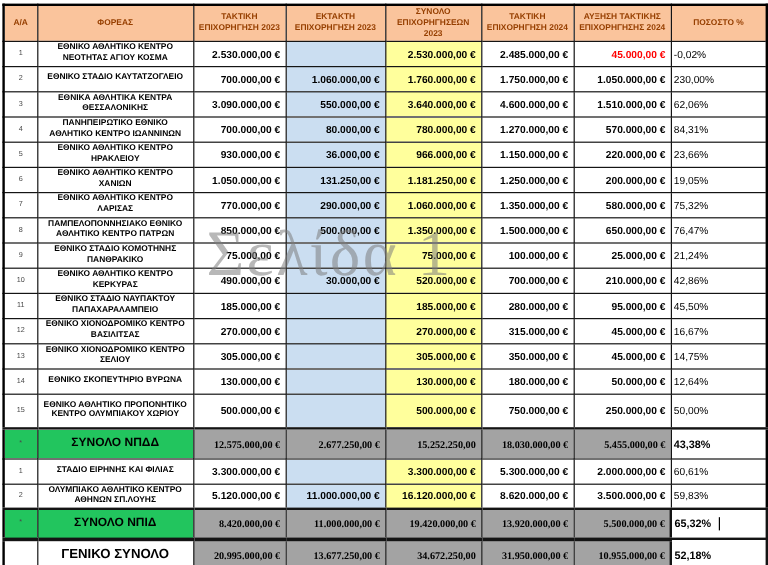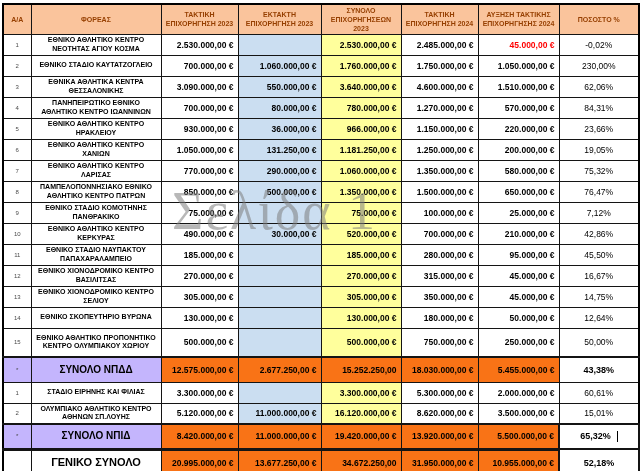--- a/index.html
+++ b/index.html
@@ -21,25 +21,25 @@
     background:#FAC49C;color:#963F00;font-size:7px;font-weight:bold;
     text-align:center;line-height:1.3;
   }
   tr.type-data{height:21px;}
   tbody tr:nth-child(15){height:29px;}
   tr.type-subtotal{height:25px;}
   tr.type-grand{height:27px;}
   td.col-aa{font-size:6px;color:#4a4a4a;text-align:center;}
   td.col-foreas{font-size:7px;font-weight:bold;text-align:center;line-height:1.18;}
   td.money{font-size:8.5px;font-weight:bold;text-align:right;padding-right:4px;white-space:nowrap;}
-  td.col-pososto{font-size:8.5px;font-weight:normal;text-align:center;white-space:nowrap;}
+  td.col-pososto{font-size:8.5px;font-weight:normal;white-space:nowrap;}
   tr.type-data td.col-ektakti2023{background:#CBDEF1;}
   tr.type-data td.col-synolo2023{background:#FFFF9C;}
-  tr.type-subtotal td.money, tr.type-grand td.money{background:#f97316;}
-  tr.type-subtotal td.col-aa, tr.type-subtotal td.col-foreas{background:#c4b5fd;}
+  tr.type-subtotal td.money, tr.type-grand td.money{background:#a3a3a3;font-family:Liberation Serif, serif;}
+  tr.type-subtotal td.col-aa, tr.type-subtotal td.col-foreas{background:#22c55e;}
   tr.type-subtotal td.col-foreas{font-size:10px;}
   tr.type-grand td.col-foreas{font-size:11px;}
   tr.type-subtotal td.col-pososto, tr.type-grand td.col-pososto{font-weight:bold;font-size:9px;}
   tr.type-subtotal td, tr.type-grand td{border-top-width:2px;}
   tr.type-grand td{border-top-width:3px;border-bottom-width:3px;}
   tbody tr:nth-last-child(1) td.col-pososto,
   tbody tr:nth-last-child(2) td.col-pososto{border-width:2px;}
   td.neg{color:#FF0000;}
   .caret{display:inline-block;width:1px;height:11px;background:#000;margin-left:6px;vertical-align:middle;}
 </style>
@@ -153,21 +153,21 @@
           <td class="col-pososto">76,47%</td>
         </tr>
         <tr class="type-data">
           <td class="col-aa">9</td>
           <td class="col-foreas">ΕΘΝΙΚΟ ΣΤΑΔΙΟ ΚΟΜΟΤΗΝΗΣ ΠΑΝΘΡΑΚΙΚΟ</td>
           <td class="col-taktiki2023 money">75.000,00 €</td>
           <td class="col-ektakti2023 money"></td>
           <td class="col-synolo2023 money">75.000,00 €</td>
           <td class="col-taktiki2024 money">100.000,00 €</td>
           <td class="col-ayxisi2024 money">25.000,00 €</td>
-          <td class="col-pososto">7,12%</td>
+          <td class="col-pososto">21,24%</td>
         </tr>
         <tr class="type-data">
           <td class="col-aa">10</td>
           <td class="col-foreas">ΕΘΝΙΚΟ ΑΘΛΗΤΙΚΟ ΚΕΝΤΡΟ ΚΕΡΚΥΡΑΣ</td>
           <td class="col-taktiki2023 money">490.000,00 €</td>
           <td class="col-ektakti2023 money">30.000,00 €</td>
           <td class="col-synolo2023 money">520.000,00 €</td>
           <td class="col-taktiki2024 money">700.000,00 €</td>
           <td class="col-ayxisi2024 money">210.000,00 €</td>
           <td class="col-pososto">42,86%</td>
@@ -243,21 +243,21 @@
           <td class="col-pososto">60,61%</td>
         </tr>
         <tr class="type-data">
           <td class="col-aa">2</td>
           <td class="col-foreas">ΟΛΥΜΠΙΑΚΟ ΑΘΛΗΤΙΚΟ ΚΕΝΤΡΟ ΑΘΗΝΩΝ ΣΠ.ΛΟΥΗΣ</td>
           <td class="col-taktiki2023 money">5.120.000,00 €</td>
           <td class="col-ektakti2023 money">11.000.000,00 €</td>
           <td class="col-synolo2023 money">16.120.000,00 €</td>
           <td class="col-taktiki2024 money">8.620.000,00 €</td>
           <td class="col-ayxisi2024 money">3.500.000,00 €</td>
-          <td class="col-pososto">15,01%</td>
+          <td class="col-pososto">59,83%</td>
         </tr>
         <tr class="type-subtotal">
           <td class="col-aa">*</td>
           <td class="col-foreas">ΣΥΝΟΛΟ ΝΠΙΔ</td>
           <td class="col-taktiki2023 money">8.420.000,00 €</td>
           <td class="col-ektakti2023 money">11.000.000,00 €</td>
           <td class="col-synolo2023 money">19.420.000,00 €</td>
           <td class="col-taktiki2024 money">13.920.000,00 €</td>
           <td class="col-ayxisi2024 money">5.500.000,00 €</td>
           <td class="col-pososto">65,32%<span class="caret"></span></td>

